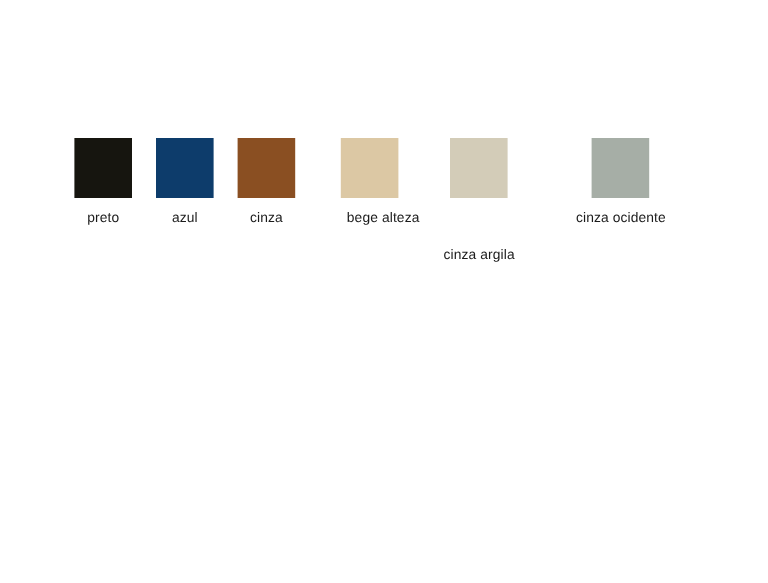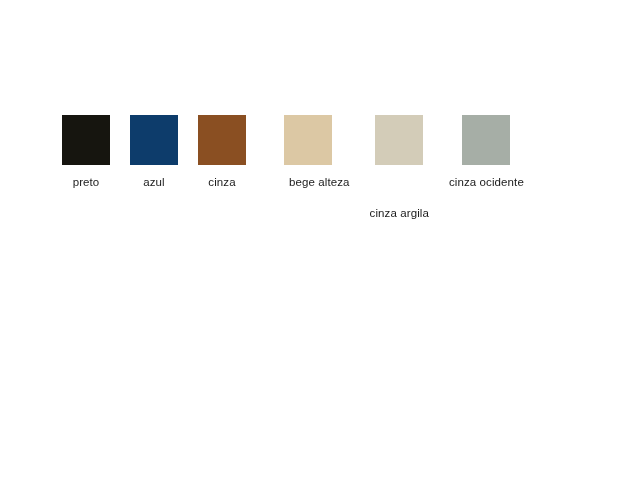--- a/index.html
+++ b/index.html
@@ -34,20 +34,21 @@
   }
 
   .swatch-item {
     display: flex;
     flex-direction: column;
     align-items: center;
     margin-right: 20px;
   }
   .swatch-item:last-child {
     margin-right: 0;
+    margin-left: 31px;
   }
 
   .swatch-chip {
     width: 48px;
     height: 50px;
     display: block;
     border: 0;
   }
 
   .swatch-label {

